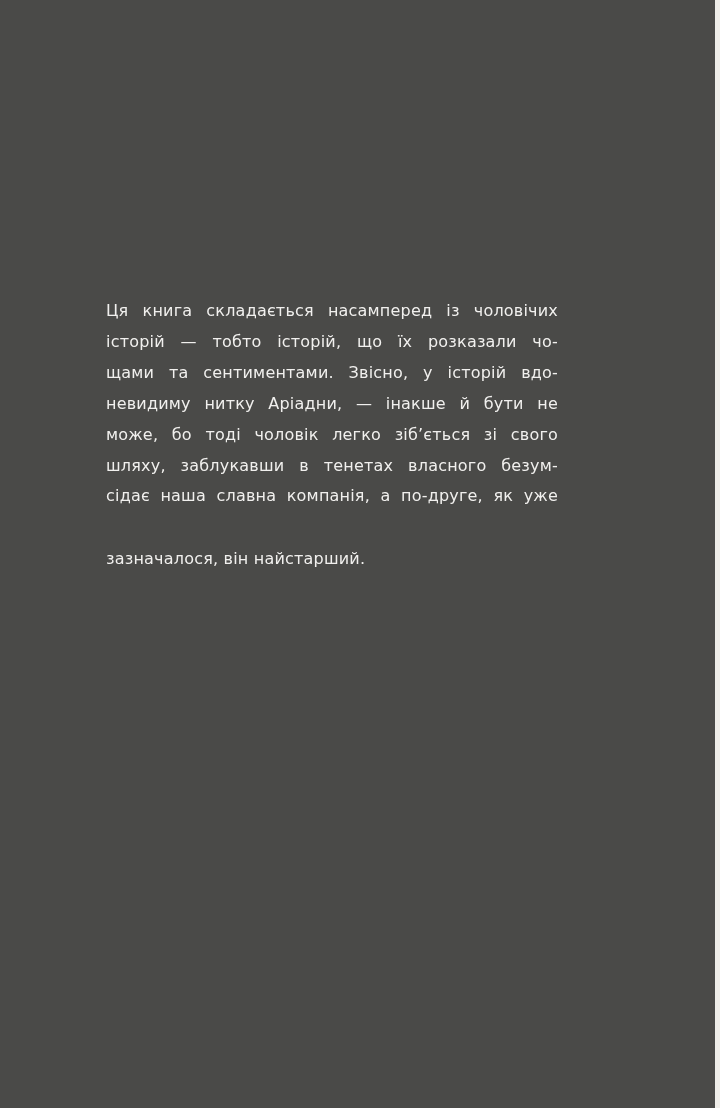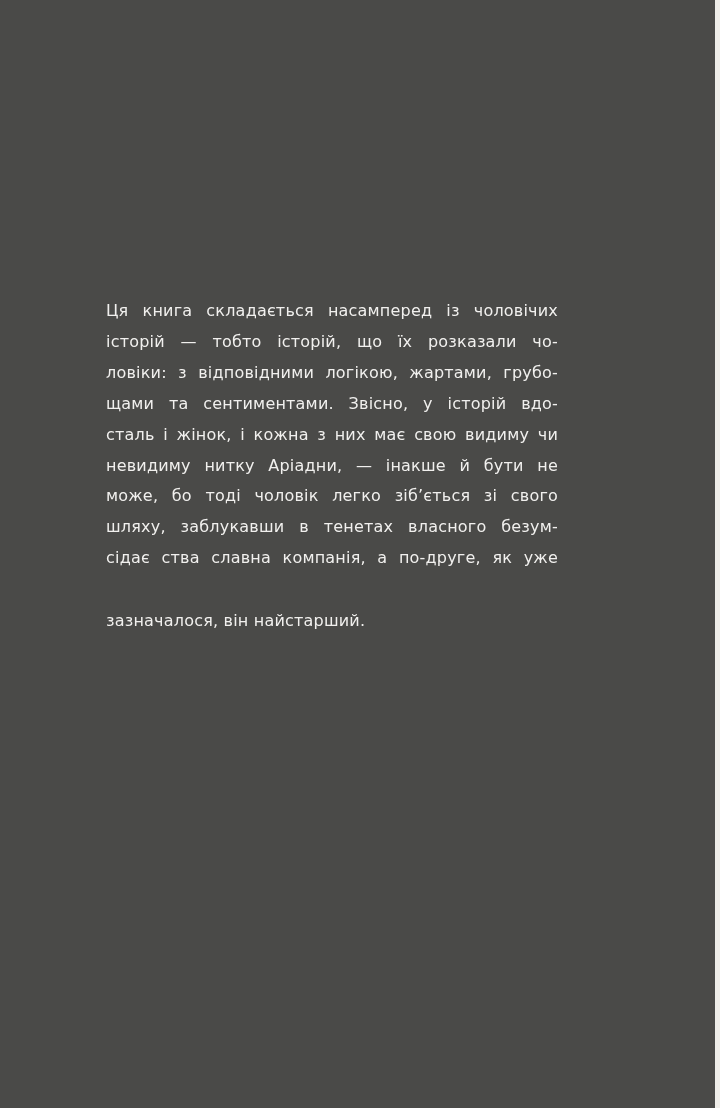--- a/index.html
+++ b/index.html
@@ -46,23 +46,21 @@
     margin-top: 32px;
   }
 </style>
 </head>
 <body>
 
 <div class="reader-page">
   <div class="paragraph">
       <div class="line">Ця книга складається насамперед із чоловічих</div>
       <div class="line">історій — тобто історій, що їх розказали чо-</div>
-      <div class="line">ловіки: з відповідними логікою, жартами, грубо-</div>
       <div class="line">щами та сентиментами. Звісно, у історій вдо-</div>
-      <div class="line">сталь і жінок, і кожна з них має свою видиму чи</div>
       <div class="line">невидиму нитку Аріадни, — інакше й бути не</div>
       <div class="line">може, бо тоді чоловік легко зіб’ється зі свого</div>
       <div class="line">шляху, заблукавши в тенетах власного безум-</div>
-      <div class="line">сідає ства славна компанія, а по-друге, як уже</div>
+      <div class="line">сідає наша славна компанія, а по-друге, як уже</div>
       <div class="line last">зазначалося, він найстарший.</div>
     </div>
   <div class="page-edge-strip"></div>
 </div>
 
 </body></html>

